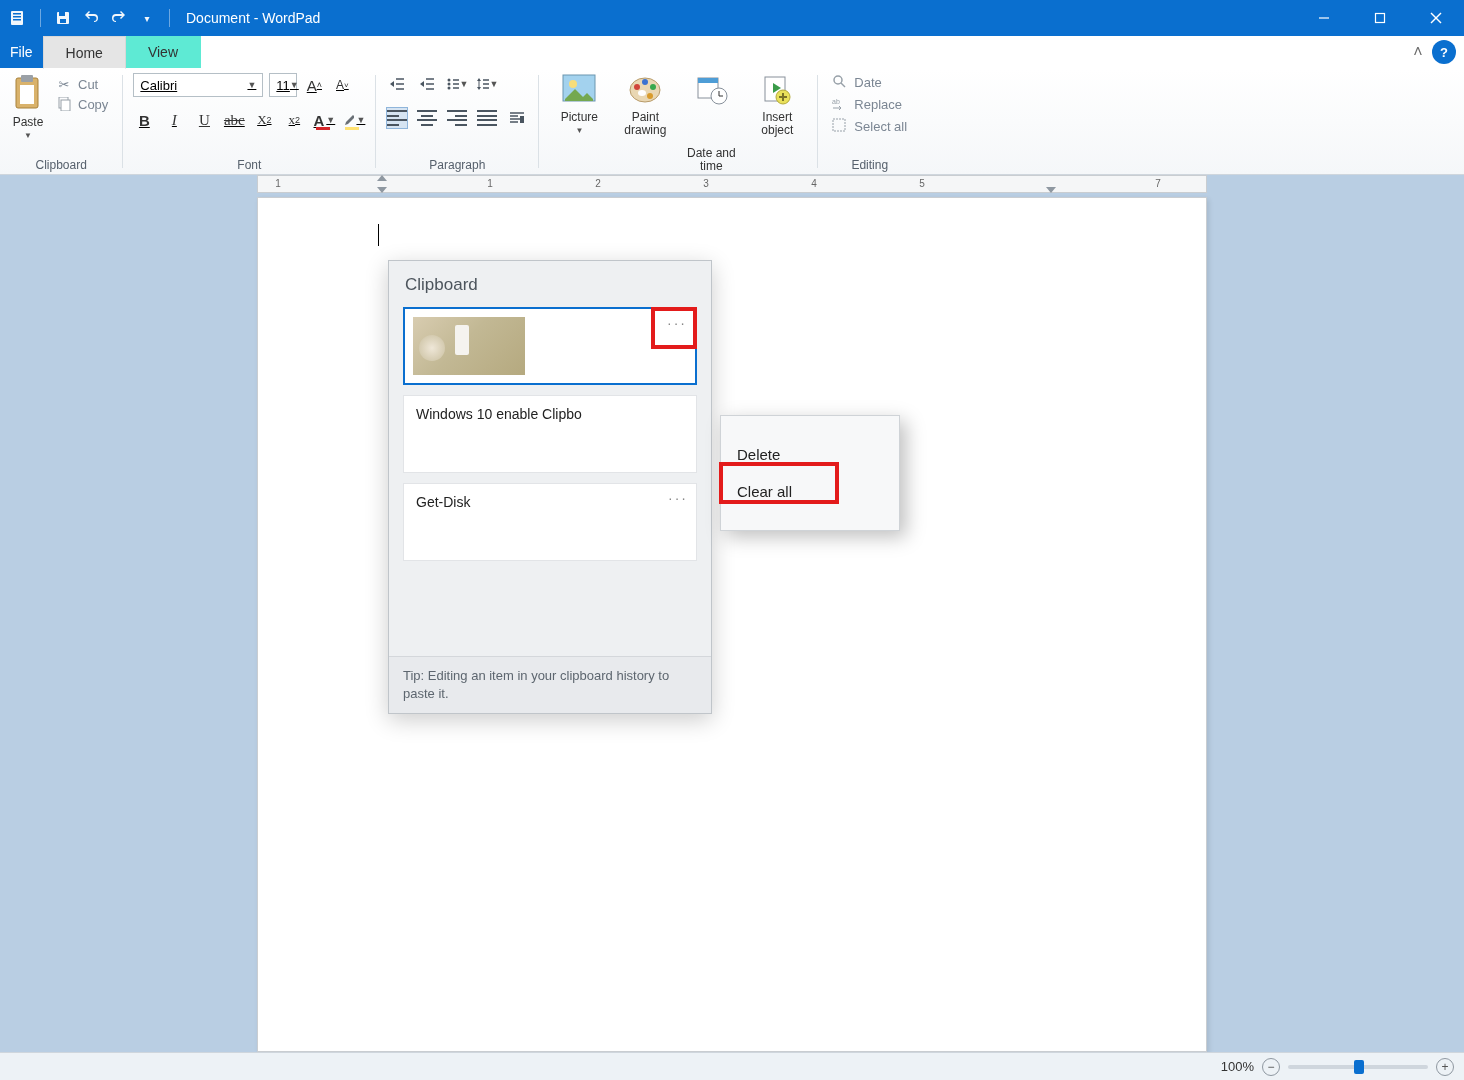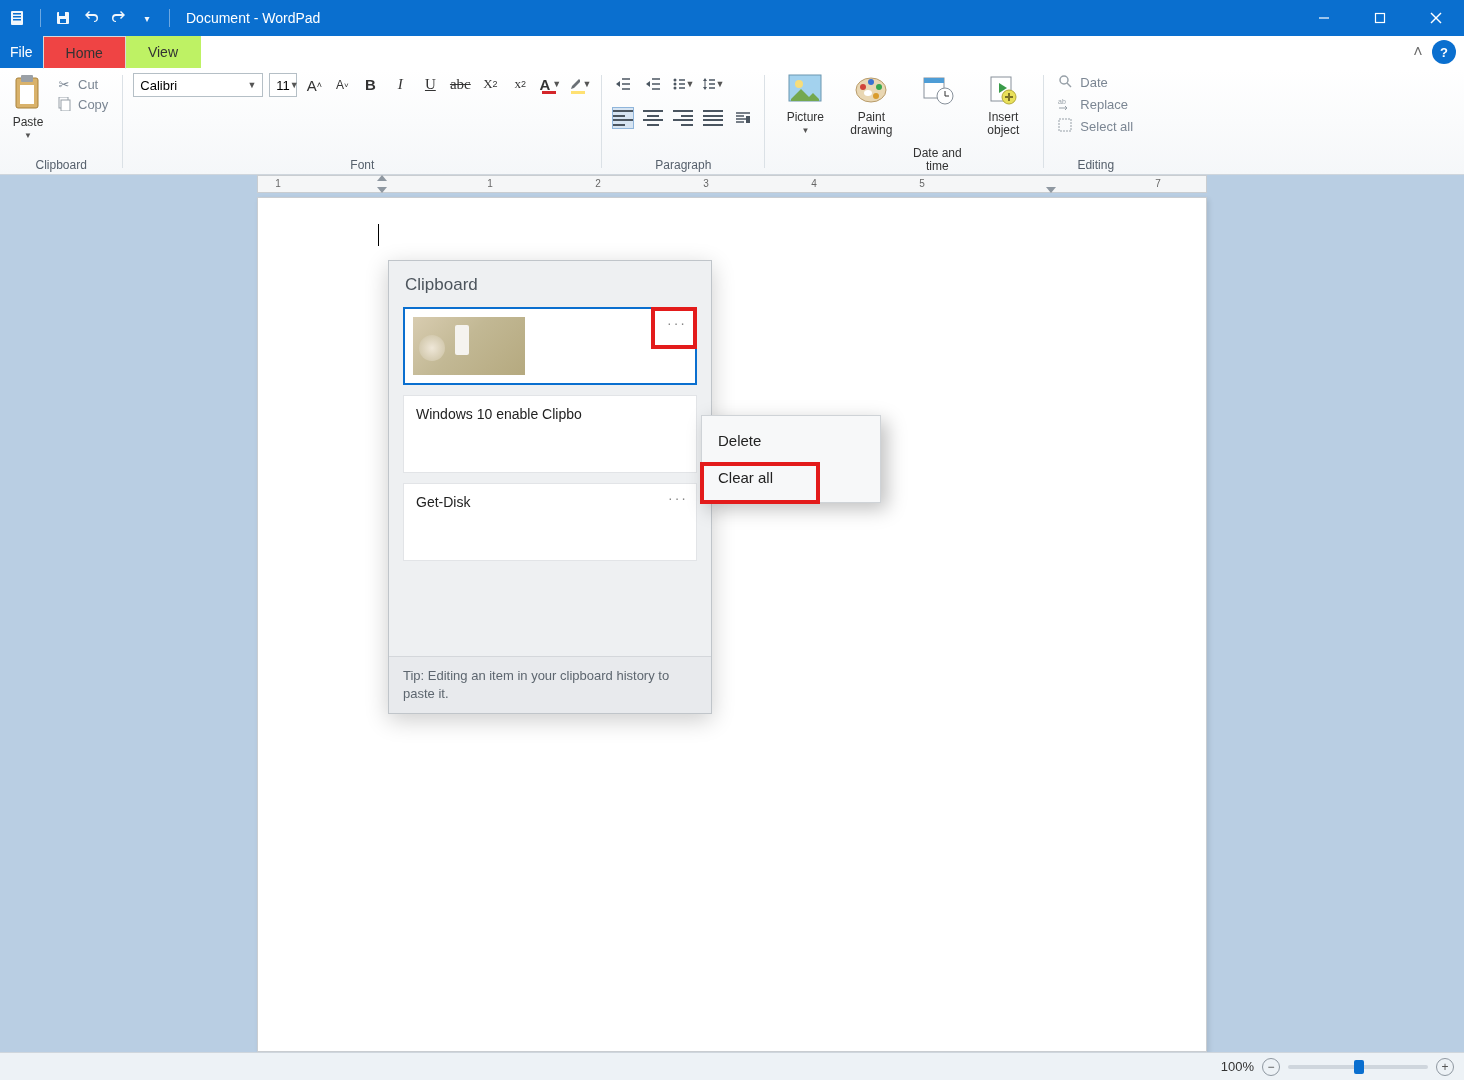--- a/index.html
+++ b/index.html
@@ -11,22 +11,22 @@
 .titlebar .qat-btn{ width:20px; height:20px; display:flex; align-items:center; justify-content:center; color:#fff; opacity:.95; }
 .titlebar .sep{ width:1px; height:18px; background:rgba(255,255,255,.4); margin:0 4px; }
 .titlebar .title{ margin-left:12px; }
 .titlebar .win-controls{ margin-left:auto; display:flex; }
 .titlebar .win-btn{ width:56px; height:36px; display:flex; align-items:center; justify-content:center; color:#fff; }
 .titlebar .win-btn svg{ stroke:#fff; }
 
 
 .tabstrip{ background:#fff; height:33px; border-bottom:1px solid #fff; display:flex; align-items:stretch; }
 .tab-file{ background:#0a6fcf; color:#fff; padding:0 10px; display:flex; align-items:center; font-size:14px; }
-.tab{ background:#bef264; padding:0 22px; display:flex; align-items:center; font-size:14px; color:#333; border-right:1px solid transparent; }
-.tab.active{ background:#ef4444; border:1px solid #d8d8d8; border-bottom:1px solid #fff; margin-bottom:-1px; }
+.tab{ background:#5eead4; padding:0 22px; display:flex; align-items:center; font-size:14px; color:#333; border-right:1px solid transparent; }
+.tab.active{ background:#e5e5e5; border:1px solid #d8d8d8; border-bottom:1px solid #fff; margin-bottom:-1px; }
 .tabstrip .spacer{ flex:1; }
 .tabstrip .help{ width:24px; height:24px; margin:4px 8px 0 0; border-radius:50%; background:#0a6fcf; color:#fff; display:flex; align-items:center; justify-content:center; font-weight:bold; font-size:13px; }
 .tabstrip .chevron{ width:20px; display:flex; align-items:center; justify-content:center; color:#6b6b6b; margin-right:4px; }
 
 
 .ribbon{ display:flex; border-bottom:1px solid #cfd6dd; background:linear-gradient(#ffffff,#f5f7f9); height:106px; }
 .group{ padding:4px 10px 2px; display:flex; flex-direction:column; align-items:center; }
 .group-body{ flex:1; display:flex; align-items:flex-start; gap:6px; }
 .group-label{ font-size:12px; color:#56606c; margin-top:2px; }
 .vsep{ width:1px; background:#dbe1e6; margin:6px 0; }
@@ -88,21 +88,21 @@
 .clip-item.selected{ border:2px solid #0a6fcf; }
 .clip-item .more{ position:absolute; top:6px; right:8px; color:#888; font-size:14px; letter-spacing:2px; }
 .clip-thumb{ width:112px; height:58px; background:linear-gradient(135deg,#d8ccb0 0%,#c2b894 45%,#b5a97f 100%); position:relative; }
 .clip-thumb::before{ content:""; position:absolute; left:42px; top:8px; width:14px; height:30px; background:#f5f3ef; border-radius:2px; }
 .clip-thumb::after{ content:""; position:absolute; left:6px; top:18px; width:26px; height:26px; border-radius:50%; background:radial-gradient(#efe7d8,#c9bf9f); }
 .red-box{ position:absolute; border:4px solid #e31b1b; pointer-events:none; }
 .rb1{ top:-2px; right:-2px; width:46px; height:42px; }
 .clipboard-panel .tip{ background:#e8eaed; border-top:1px solid #d4d7db; padding:10px 14px; font-size:13px; color:#5d666f; line-height:1.4; }
 
 
-.ctx-menu{ position:absolute; left:312px; top:154px; width:180px; background:#f7f8f9; border:1px solid #cfd3d7; box-shadow:6px 6px 18px rgba(0,0,0,.25); padding:6px 0; }
+.ctx-menu{ position:absolute; left:331px; top:154px; width:180px; background:#f7f8f9; border:1px solid #cfd3d7; box-shadow:6px 6px 18px rgba(0,0,0,.25); padding:20px 0; }
 .ctx-item{ padding:10px 16px; font-size:15px; color:#222; }
 .rb2{ top:46px; left:-2px; width:120px; height:42px; }
 
 
 .statusbar{ height:28px; background:#edf2f6; border-top:1px solid #cfd6dd; display:flex; align-items:center; justify-content:flex-end; padding:0 10px; font-size:13px; color:#333; gap:8px; }
 .zoom-slider{ width:140px; height:4px; background:#cfd6dd; position:relative; border-radius:2px; }
 .zoom-slider .thumb{ position:absolute; left:66px; top:-5px; width:10px; height:14px; background:#0a6fcf; border-radius:2px; }
 .circ-btn{ width:18px; height:18px; border:1px solid #8f98a1; border-radius:50%; display:flex; align-items:center; justify-content:center; font-size:12px; color:#555; }
 
 
@@ -201,21 +201,21 @@
             </span>
             <span>Copy</span>
           </div>
       </div>
     </div>
     <div class="group-label">Clipboard</div>
   </div>
   <div class="vsep"></div>
 
   <div class="group">
-    <div class="group-body" style="flex-direction:row;">
+    <div class="group-body" style="flex-direction:column;text-decoration:underline;">
       <div class="font-row1">
         <div class="font-name">
             <span>Calibri</span>
             <span class="dd-arrow">▼</span>
           </div>
         <div class="font-size">
             <span>11</span>
             <span class="dd-arrow">▼</span>
           </div>
         <div class="ribbon-btn" style="font-family:Arial;">A<span style="font-size:9px;vertical-align:super;">˄</span></div>

